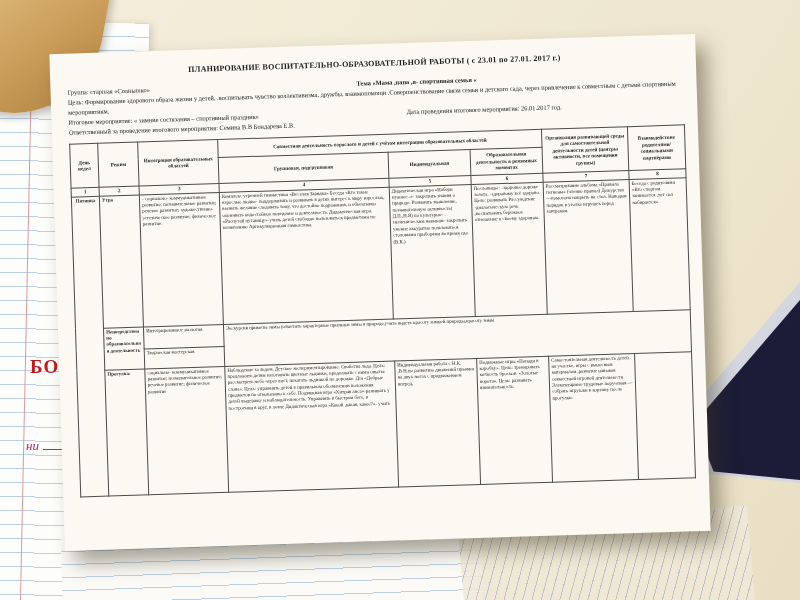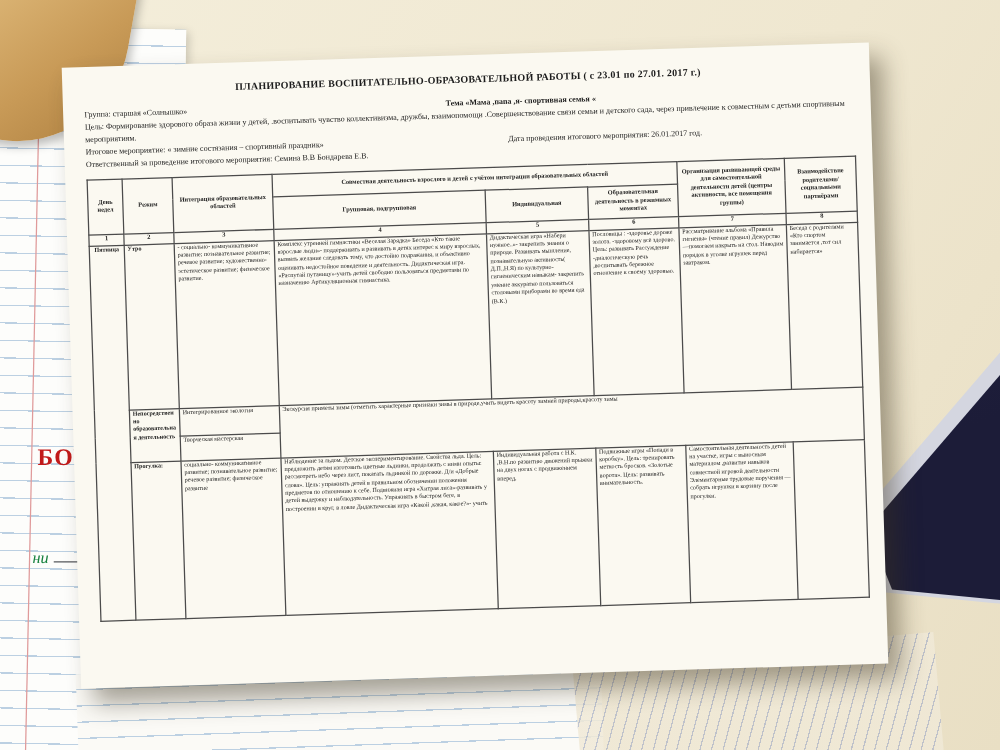--- a/index.html
+++ b/index.html
@@ -16,21 +16,21 @@
   .notebook-left::after{content:"";position:absolute;left:48px;top:0;bottom:0;width:1px;background:#e09a9a;}
 
   .book-top-left{position:absolute;left:-18px;top:-24px;width:118px;height:142px;
     transform:rotate(10deg);border-radius:0 0 90px 0;
     background:linear-gradient(135deg,#e0bb7c 0%,#c89a57 55%,#ad7f3f 100%);
     box-shadow:3px 4px 8px rgba(0,0,0,.25);}
 
   .red-frag{position:absolute;color:#c21a1a;font-weight:bold;letter-spacing:1px;}
   .red-frag-1{left:30px;top:356px;font-size:19px;}
   .red-frag-2{left:72px;top:392px;font-size:16px;}
-  .handwriting{position:absolute;left:26px;top:438px;font-style:italic;color:#15803d;font-size:13px;}
+  .handwriting{position:absolute;left:26px;top:438px;font-style:italic;color:#be185d;font-size:13px;}
   .handwriting .line{display:inline-block;width:52px;border-bottom:1px solid #55585e;height:10px;margin-left:4px;}
 
   .notebook-bottom{position:absolute;left:62px;top:532px;width:420px;height:90px;
     transform:rotate(-2deg);background:repeating-linear-gradient(to bottom,#fbfaf6 0 12px,#bcd0e2 12px 13px);}
 
   .diagonal-paper{position:absolute;left:462px;top:518px;width:290px;height:110px;
     transform:rotate(-5deg);
     background:repeating-linear-gradient(110deg,#f0e9d7 0 8px,#b7bcca 8px 9px);opacity:.85;}
 
   .dark-book-pages{position:absolute;inset:0;background:#d4d6e0;

